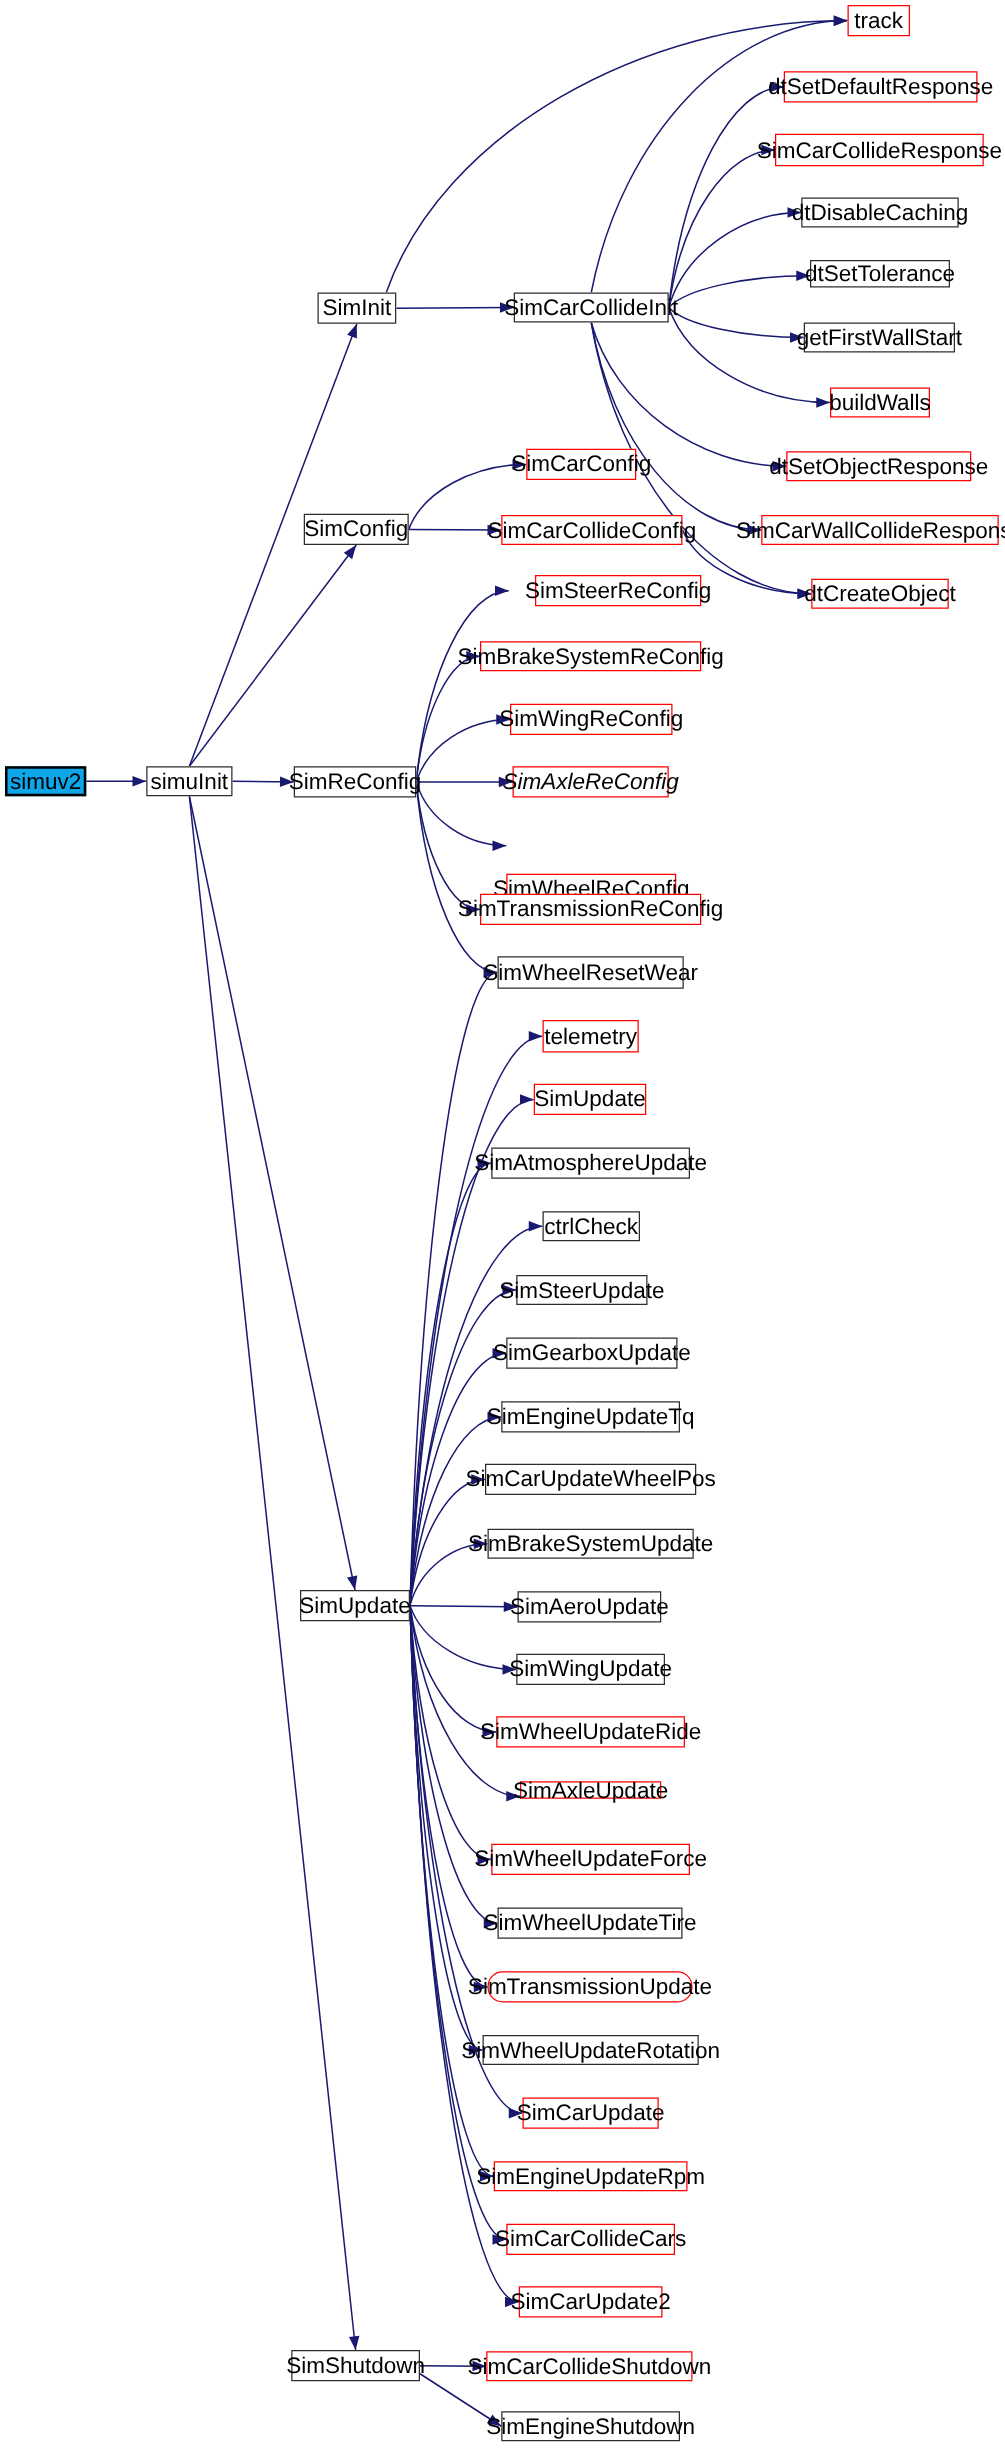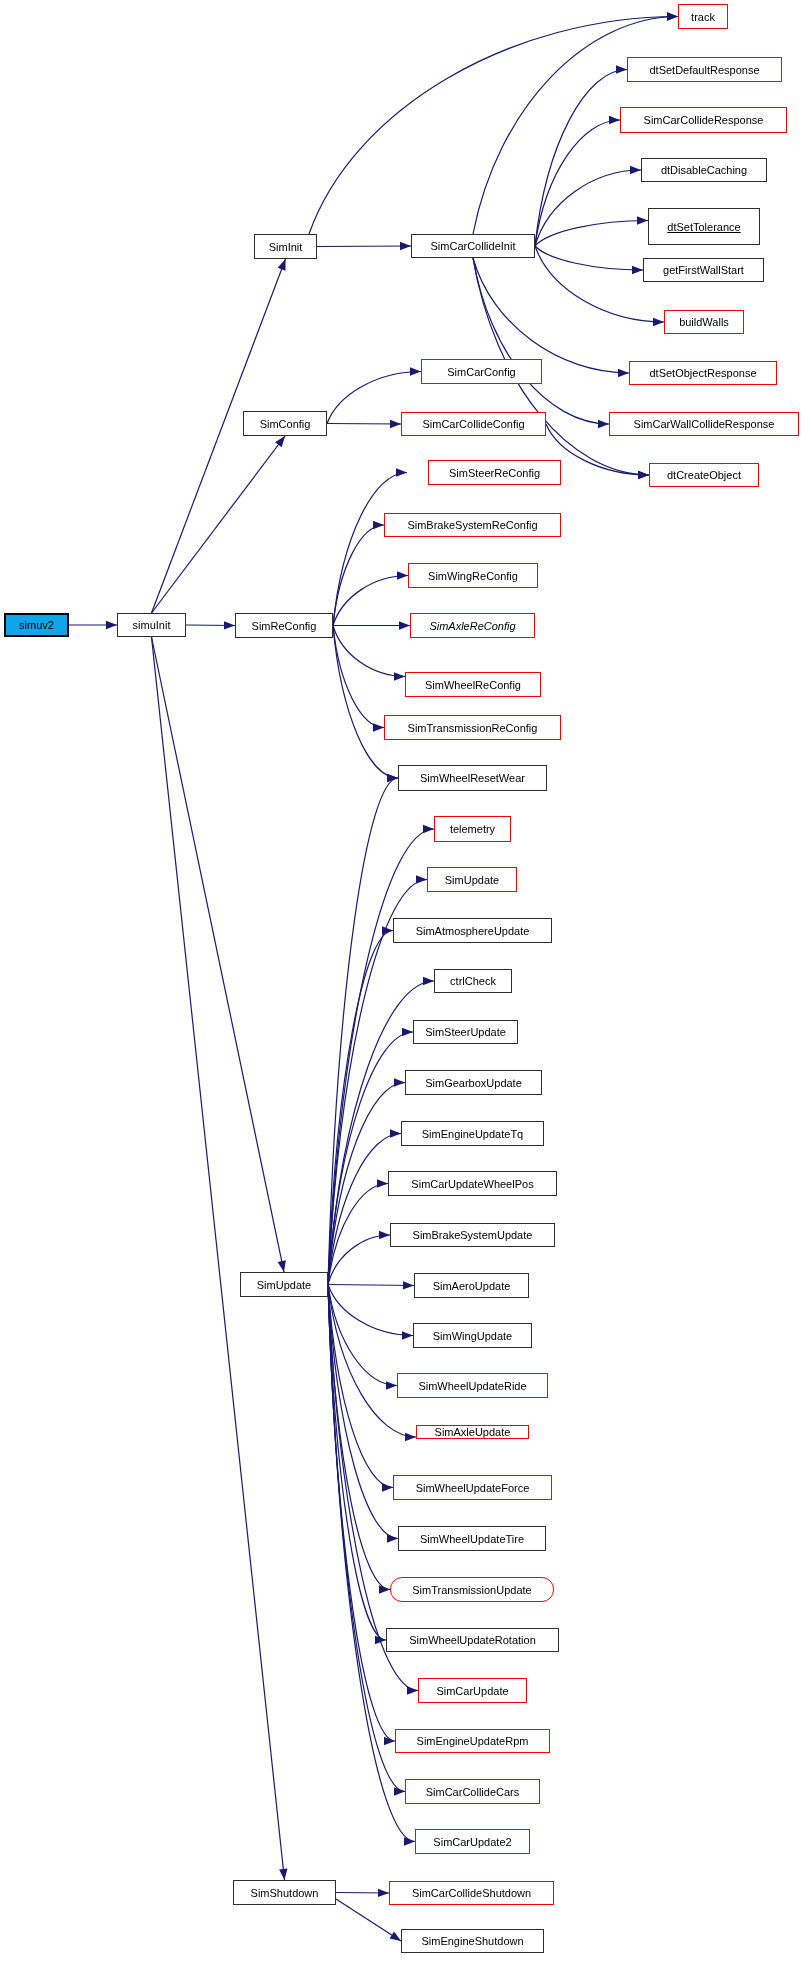--- a/index.html
+++ b/index.html
@@ -10,21 +10,21 @@
     font-family:"Liberation Sans", sans-serif;
     overflow:hidden;
   }
   #edges{position:absolute;left:0;top:0;width:804px;height:1963px;}
   .node{
     position:absolute;
     display:flex;align-items:center;justify-content:center;
     background:#ffffff;
     border:1.3px solid #2e2e2e;
     box-sizing:border-box;
-    font-size:11px;
+    font-size:18px;
     color:#000000;
     white-space:nowrap;
     cursor:pointer;
   }
   .node.red{border-color:#ff0000;}
   .node.root{
     background:#0ea5e9;
     border:2px solid #000000;
     cursor:default;
   }
@@ -145,33 +145,33 @@
     <div class="node black" style="left: 254px; top: 234px; width: 63px; height: 25px;">SimInit</div>
     <div class="node black" style="left: 243px; top: 411px; width: 84px; height: 25px;">SimConfig</div>
     <div class="node black" style="left: 235px; top: 613px; width: 98px; height: 25px;">SimReConfig</div>
     <div class="node black" style="left: 240px; top: 1272px; width: 88px; height: 25px;">SimUpdate</div>
     <div class="node black" style="left: 233px; top: 1880px; width: 103px; height: 25px;">SimShutdown</div>
     <div class="node black" style="left: 411px; top: 234px; width: 124px; height: 24px;">SimCarCollideInit</div>
     <div class="node red" style="left: 678px; top: 4px; width: 50px; height: 25px;">track</div>
     <div class="node red" style="left: 627px; top: 57px; width: 155px; height: 25px;">dtSetDefaultResponse</div>
     <div class="node red" style="left: 620px; top: 107px; width: 167px; height: 26px;">SimCarCollideResponse</div>
     <div class="node black" style="left: 641px; top: 158px; width: 126px; height: 24px;">dtDisableCaching</div>
-    <div class="node black" style="left: 648px; top: 208px; width: 112px; height: 37px; text-decoration: underline;">dtSetTolerance</div>
+    <div class="node black" style="left: 648px; top: 208px; width: 112px; height: 22px;">dtSetTolerance</div>
     <div class="node black" style="left: 643px; top: 258px; width: 121px; height: 24px;">getFirstWallStart</div>
     <div class="node red" style="left: 664px; top: 310px; width: 80px; height: 24px;">buildWalls</div>
     <div class="node red" style="left: 629px; top: 361px; width: 148px; height: 24px;">dtSetObjectResponse</div>
     <div class="node red" style="left: 609px; top: 412px; width: 190px; height: 24px;">SimCarWallCollideResponse</div>
     <div class="node red" style="left: 649px; top: 463px; width: 110px; height: 24px;">dtCreateObject</div>
-    <div class="node red" style="left: 421px; top: 359px; width: 121px; height: 25px;">SimCarConfig</div>
+    <div class="node red" style="left: 421px; top: 359px; width: 88px; height: 25px;">SimCarConfig</div>
     <div class="node red" style="left: 401px; top: 412px; width: 145px; height: 24px;">SimCarCollideConfig</div>
     <div class="node red" style="left: 407px; top: 460px; width: 133px; height: 25px; margin-left: 21px;">SimSteerReConfig</div>
     <div class="node red" style="left: 384px; top: 513px; width: 177px; height: 24px;">SimBrakeSystemReConfig</div>
     <div class="node red" style="left: 408px; top: 563px; width: 130px; height: 25px;">SimWingReConfig</div>
     <div class="node red" style="left: 410px; top: 613px; width: 125px; height: 25px; font-style: italic;">SimAxleReConfig</div>
-    <div class="node red" style="left: 405px; top: 672px; width: 136px; height: 25px;">SimWheelReConfig</div>
+    <div class="node red" style="left: 405px; top: 699px; width: 136px; height: 25px;">SimWheelReConfig</div>
     <div class="node red" style="left: 384px; top: 715px; width: 177px; height: 25px;">SimTransmissionReConfig</div>
     <div class="node black" style="left: 398px; top: 765px; width: 149px; height: 26px;">SimWheelResetWear</div>
     <div class="node red" style="left: 434px; top: 816px; width: 77px; height: 26px;">telemetry</div>
     <div class="node red" style="left: 427px; top: 867px; width: 90px; height: 25px;">SimUpdate</div>
     <div class="node black" style="left: 393px; top: 918px; width: 159px; height: 25px;">SimAtmosphereUpdate</div>
     <div class="node black" style="left: 434px; top: 969px; width: 78px; height: 24px;">ctrlCheck</div>
     <div class="node black" style="left: 413px; top: 1020px; width: 105px; height: 24px;">SimSteerUpdate</div>
     <div class="node black" style="left: 405px; top: 1070px; width: 137px; height: 25px;">SimGearboxUpdate</div>
     <div class="node black" style="left: 401px; top: 1121px; width: 143px; height: 25px;">SimEngineUpdateTq</div>
     <div class="node black" style="left: 388px; top: 1171px; width: 169px; height: 25px;">SimCarUpdateWheelPos</div>

